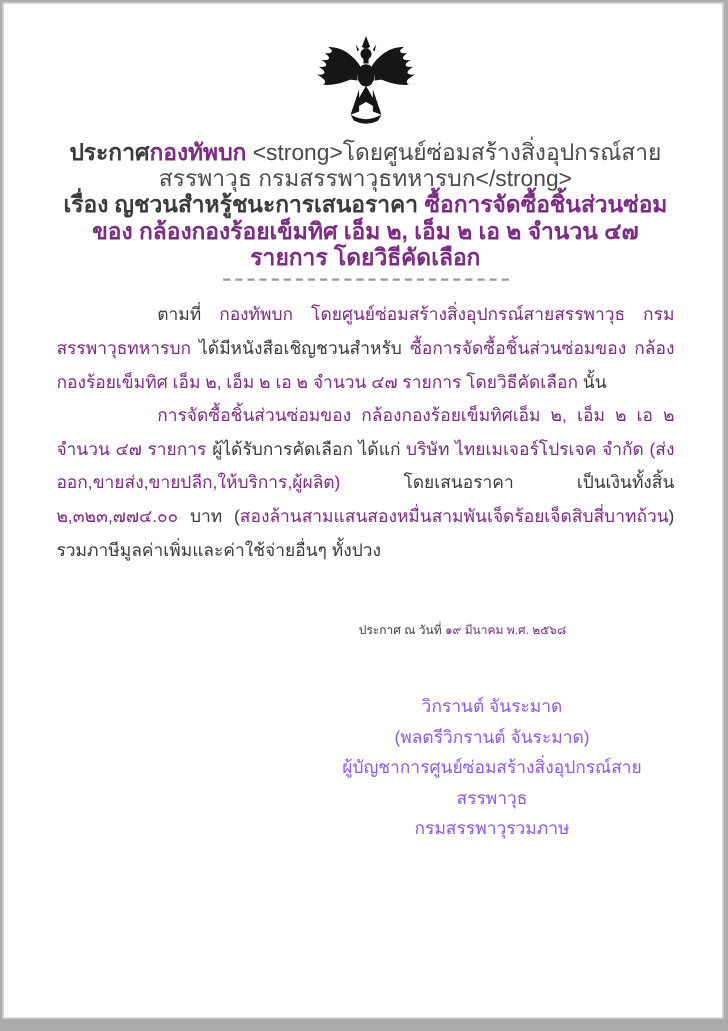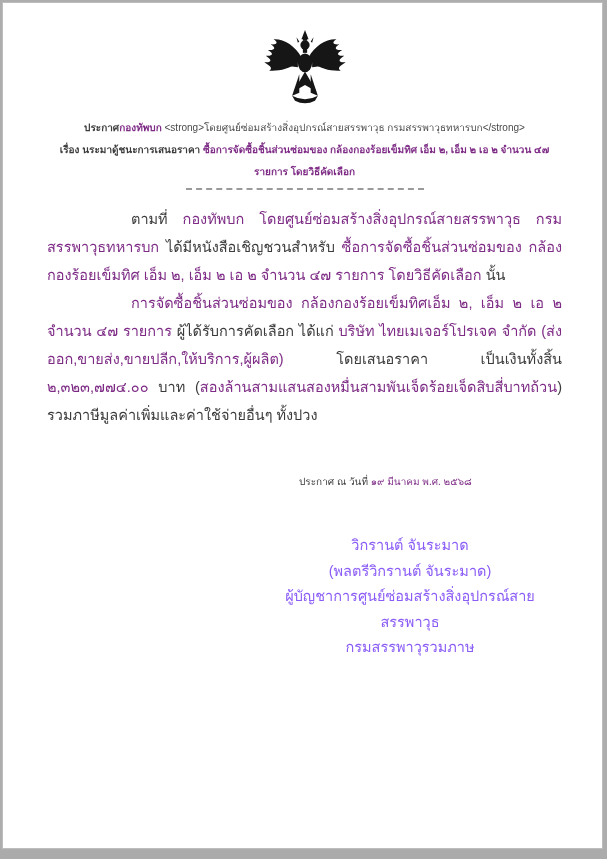--- a/index.html
+++ b/index.html
@@ -24,21 +24,21 @@
     color:#3b3b3b;
   }
   .emblem-wrap {
     text-align:center;
     height:84px;
     margin-bottom:3px;
   }
   .title-block {
     text-align:center;
     font-weight:bold;
-    font-size:10px;
+    font-size:19px;
     line-height:22px;
     color:#3b3b3b;
   }
   .purple  { color:#7d2b85; }
   .blacktx { color:#3b3b3b; }
   .strong-literal { font-weight:normal; color:#4a4a4a; }
   .dashed-sep {
     width:238px;
     margin:5px auto 0 auto;
     border-top:2px dashed #9a9a9a;
@@ -100,21 +100,21 @@
           <path d="M60 58 L44 86 L60 77 L76 86 Z"></path>
           <path d="M52 62 L42 92 L52 88 Z"></path>
           <path d="M68 62 L78 92 L68 88 Z"></path>
           <path d="M42 92 Q60 102 78 92 L74 99 Q60 106 46 99 Z"></path>
         </g>
       </svg>
     </div>
 
     <div class="title-block">
       <span class="blacktx">ประกาศ</span><span class="purple">กองทัพบก</span><span class="strong-literal"> &lt;strong&gt;โดยศูนย์ซ่อมสร้างสิ่งอุปกรณ์สายสรรพาวุธ กรมสรรพาวุธทหารบก&lt;/strong&gt;</span><br>
-      <span class="blacktx">เรื่อง นระมาดู้ชนะการเสนอราคา </span><span class="purple">ซื้อการจัดซื้อชิ้นส่วนซ่อมของ กล้องกองร้อยเข็มทิศ เอ็ม ๒, เอ็ม ๒ เอ ๒ จำนวน ๔๗ รายการ โดยวิธีคัดเลือก</span>
+      <span class="blacktx">เรื่อง ญชวนสำหรู้ชนะการเสนอราคา </span><span class="purple">ซื้อการจัดซื้อชิ้นส่วนซ่อมของ กล้องกองร้อยเข็มทิศ เอ็ม ๒, เอ็ม ๒ เอ ๒ จำนวน ๔๗ รายการ โดยวิธีคัดเลือก</span>
     </div>
 
     <div class="dashed-sep"></div>
 
     <div class="body-text">
       <p class="para first"><span class="blacktx">ตามที่ </span><span class="purple">กองทัพบก โดยศูนย์ซ่อมสร้างสิ่งอุปกรณ์สายสรรพาวุธ กรมสรรพาวุธทหารบก</span><span class="blacktx"> ได้มีหนังสือเชิญชวนสำหรับ </span><span class="purple">ซื้อการจัดซื้อชิ้นส่วนซ่อมของ กล้องกองร้อยเข็มทิศ เอ็ม ๒, เอ็ม ๒ เอ ๒ จำนวน ๔๗ รายการ โดยวิธีคัดเลือก</span><span class="blacktx">  นั้น</span></p>
       <p class="para"><span class="purple">การจัดซื้อชิ้นส่วนซ่อมของ กล้องกองร้อยเข็มทิศเอ็ม ๒, เอ็ม ๒ เอ ๒ จำนวน ๔๗ รายการ</span><span class="blacktx"> ผู้ได้รับการคัดเลือก ได้แก่ </span><span class="purple">บริษัท ไทยเมเจอร์โปรเจค จำกัด (ส่งออก,ขายส่ง,ขายปลีก,ให้บริการ,ผู้ผลิต)</span><span class="blacktx"> โดยเสนอราคา เป็นเงินทั้งสิ้น </span><span class="purple">๒,๓๒๓,๗๗๔.๐๐</span><span class="blacktx"> บาท (</span><span class="purple">สองล้านสามแสนสองหมื่นสามพันเจ็ดร้อยเจ็ดสิบสี่บาทถ้วน</span><span class="blacktx">) รวมภาษีมูลค่าเพิ่มและค่าใช้จ่ายอื่นๆ ทั้งปวง</span></p>
     </div>
 
     <div class="date-line">

